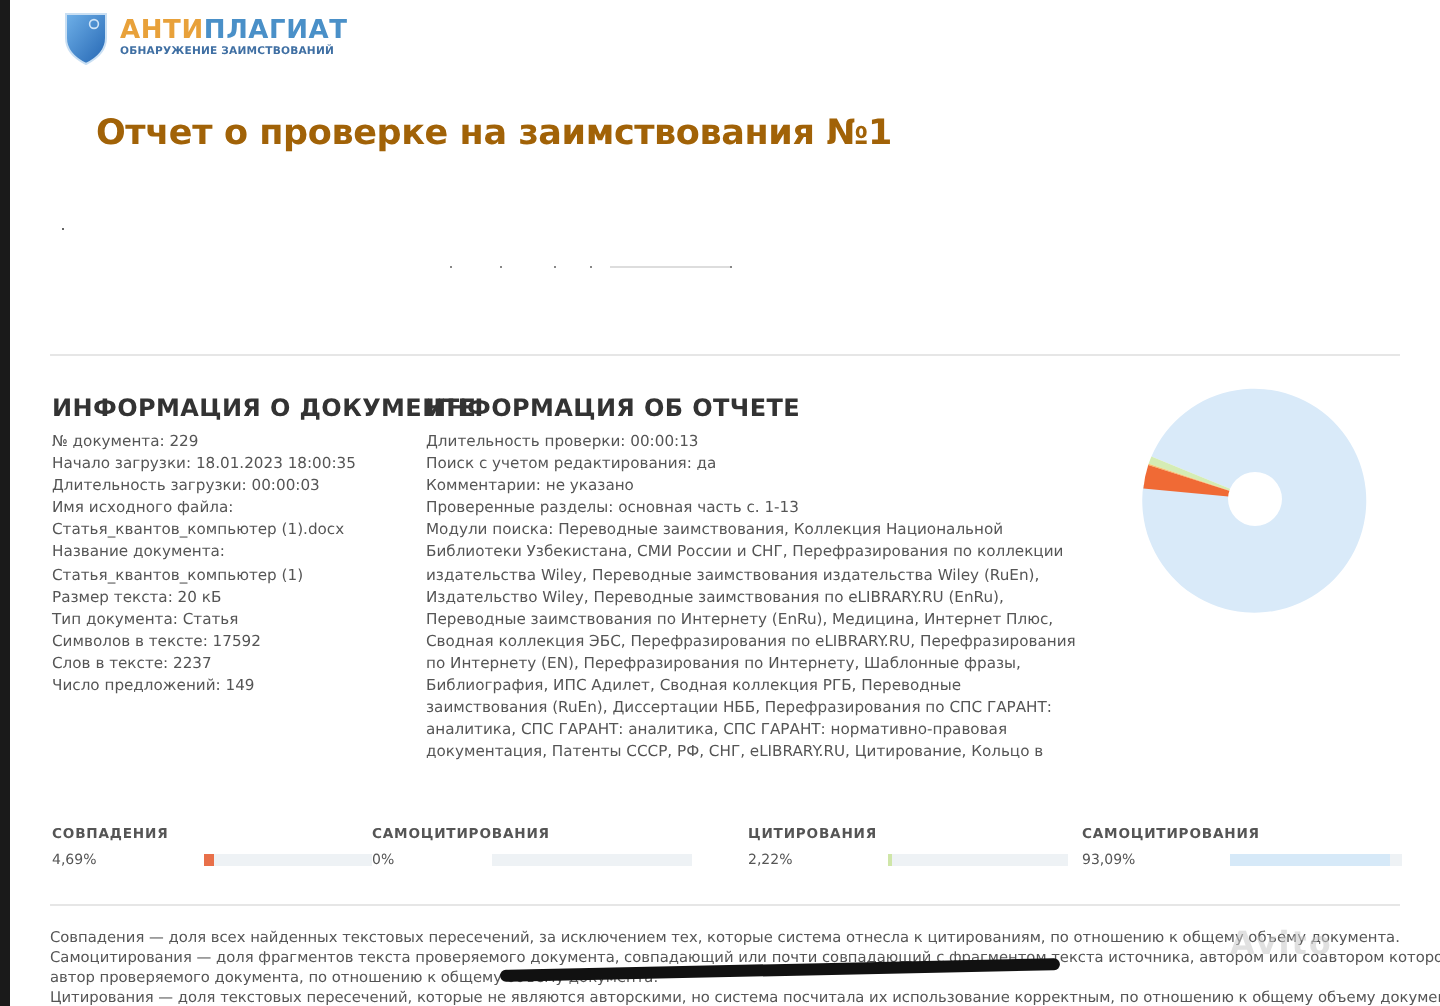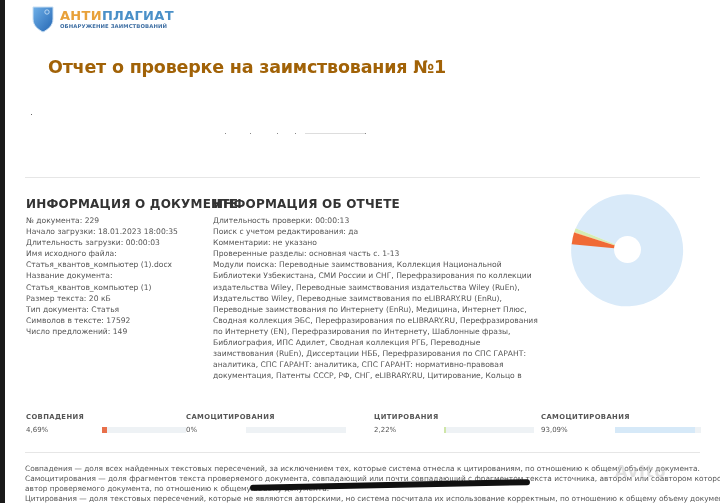--- a/index.html
+++ b/index.html
@@ -94,20 +94,21 @@
   <div>№ документа: 229</div>
   <div>Начало загрузки: 18.01.2023 18:00:35</div>
   <div>Длительность загрузки: 00:00:03</div>
   <div>Имя исходного файла:</div>
   <div>Статья_квантов_компьютер (1).docx</div>
   <div>Название документа:</div>
   <div>Статья_квантов_компьютер (1)</div>
   <div>Размер текста: 20 кБ</div>
   <div>Тип документа: Статья</div>
   <div>Символов в тексте: 17592</div>
+  <div>Слов в тексте: 2237</div>
   <div>Число предложений: 149</div>
 </div>
 
 <div class="section-head rep-head">ИНФОРМАЦИЯ ОБ ОТЧЕТЕ</div>
 <div class="rep-info">
   <div>Длительность проверки: 00:00:13</div>
   <div>Поиск с учетом редактирования: да</div>
   <div>Комментарии: не указано</div>
   <div>Проверенные разделы: основная часть с. 1-13</div>
   <div class="rep-modules">Модули поиска: Переводные заимствования, Коллекция Национальной Библиотеки Узбекистана, СМИ России и СНГ, Перефразирования по коллекции издательства Wiley, Переводные заимствования издательства Wiley (RuEn), Издательство Wiley, Переводные заимствования по eLIBRARY.RU (EnRu), Переводные заимствования по Интернету (EnRu), Медицина, Интернет Плюс, Сводная коллекция ЭБС, Перефразирования по eLIBRARY.RU, Перефразирования по Интернету (EN), Перефразирования по Интернету, Шаблонные фразы, Библиография, ИПС Адилет, Сводная коллекция РГБ, Переводные заимствования (RuEn), Диссертации НББ, Перефразирования по СПС ГАРАНТ: аналитика, СПС ГАРАНТ: аналитика, СПС ГАРАНТ: нормативно-правовая документация, Патенты СССР, РФ, СНГ, eLIBRARY.RU, Цитирование, Кольцо в</div>

